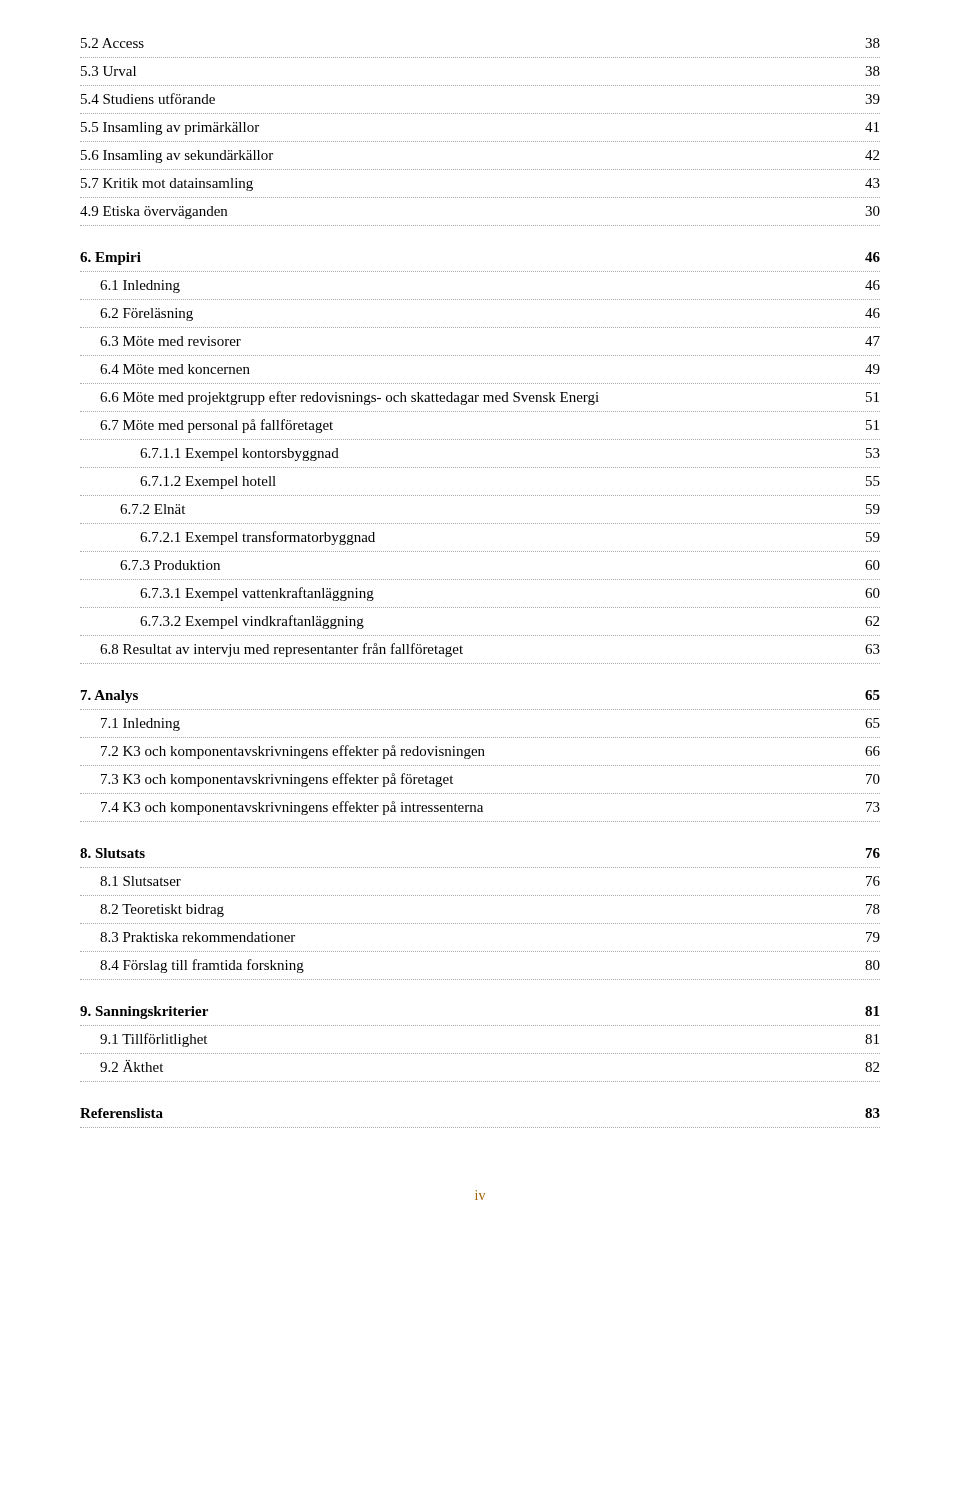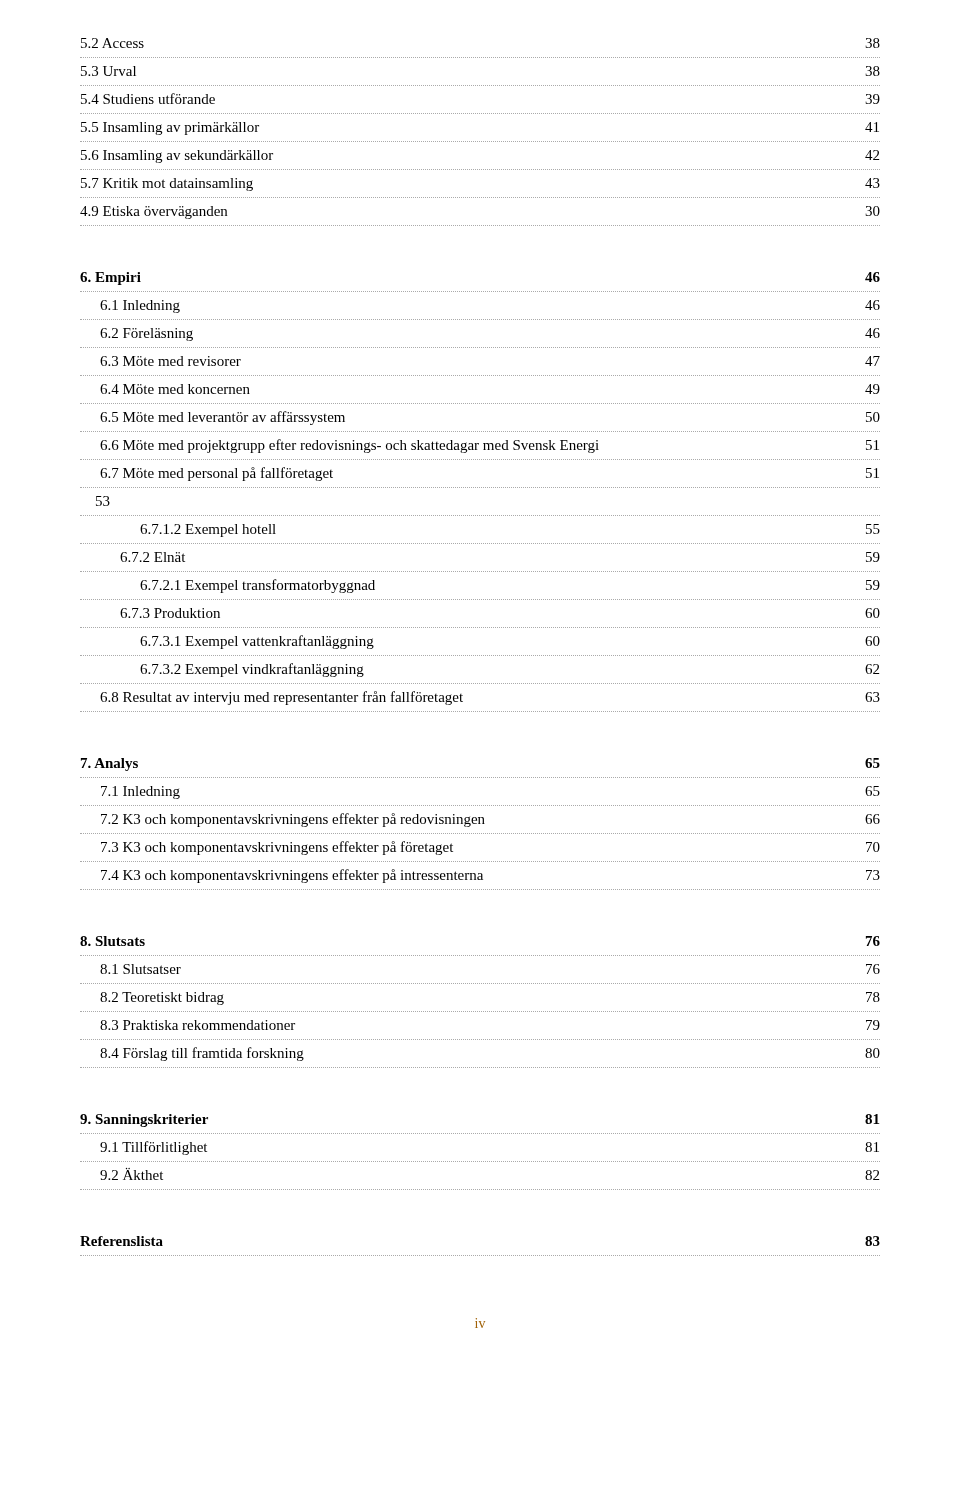--- a/index.html
+++ b/index.html
@@ -27,21 +27,21 @@
       justify-content: space-between;
       align-items: flex-start;
       border-bottom: 1px dotted #aaa;
       padding: 5px 0 3px 0;
       min-height: 28px;
     }
 
     .toc-row.bold-section {
       font-weight: bold;
       font-size: 15px;
-      margin-top: 20px;
+      margin-top: 0;
     }
 
     .toc-row.indent-1 .toc-label {
       padding-left: 20px;
     }
 
     .toc-row.indent-2 .toc-label {
       padding-left: 40px;
     }
 
@@ -118,32 +118,29 @@
     </div>
     <div class="toc-row indent-1">
       <span class="toc-label">6.3 Möte med revisorer</span>
       <span class="toc-page">47</span>
     </div>
     <div class="toc-row indent-1">
       <span class="toc-label">6.4 Möte med koncernen</span>
       <span class="toc-page">49</span>
     </div>
     <div class="toc-row indent-1">
-      <span class="toc-label">6.5 Möte med leverantör av affärssystem</span>
-      <span class="toc-page">50</span>
-    </div>
-    <div class="toc-row indent-1">
       <span class="toc-label">6.6 Möte med projektgrupp efter redovisnings- och skattedagar med Svensk Energi</span>
       <span class="toc-page">51</span>
     </div>
     <div class="toc-row indent-1">
       <span class="toc-label">6.7 Möte med personal på fallföretaget</span>
       <span class="toc-page">51</span>
     </div>
     <div class="toc-row indent-3">
+      <span class="toc-label">6.7.1.1 Exempel kontorsbyggnad</span>
       <span class="toc-page">53</span>
     </div>
     <div class="toc-row indent-3">
       <span class="toc-label">6.7.1.2 Exempel hotell</span>
       <span class="toc-page">55</span>
     </div>
     <div class="toc-row indent-2">
       <span class="toc-label">6.7.2 Elnät</span>
       <span class="toc-page">59</span>
     </div>

